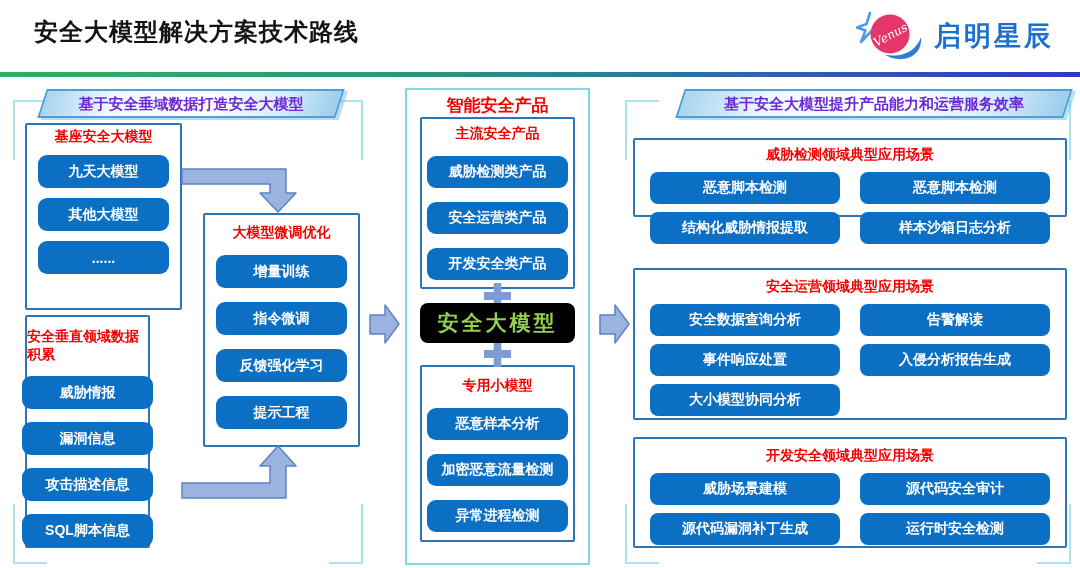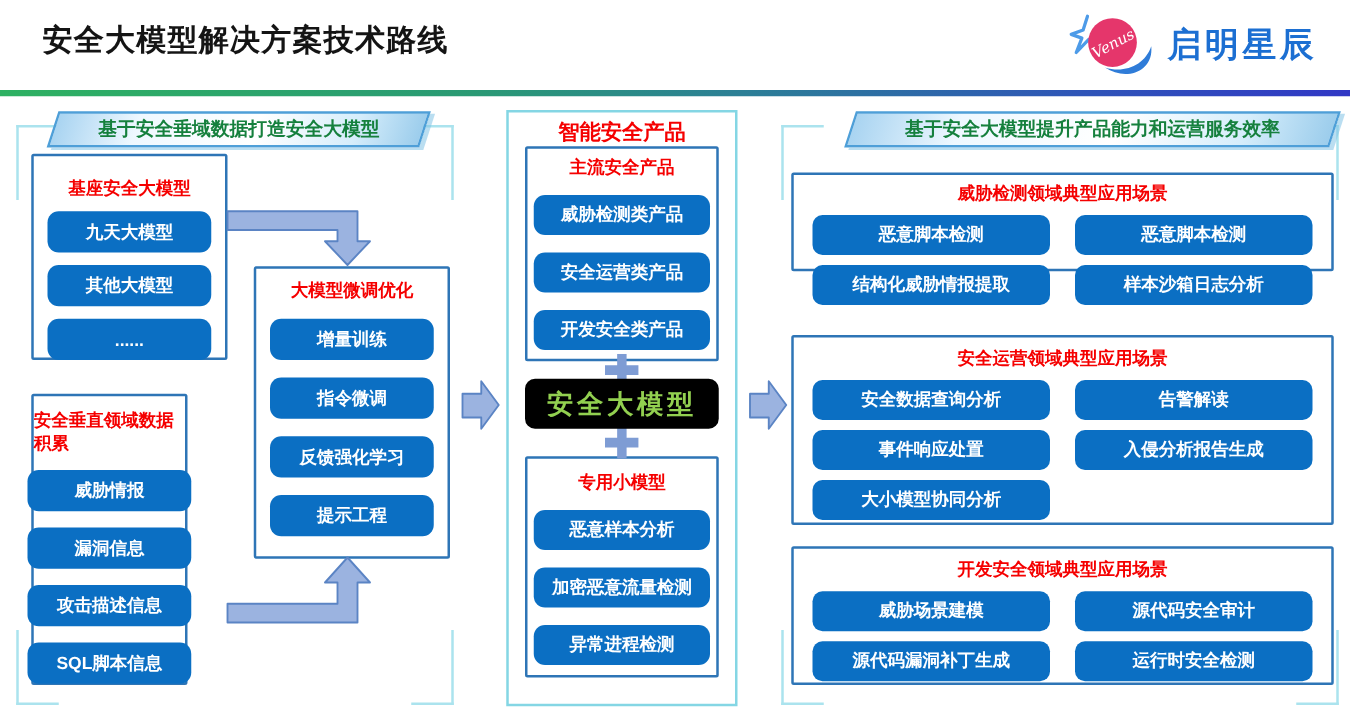--- a/index.html
+++ b/index.html
@@ -28,41 +28,41 @@
   .banner { position:absolute; height:29px; z-index:5; }
   .banner-skew {
     position:absolute; left:0; right:0; top:0; bottom:0;
     transform:skewX(-18deg);
     background:linear-gradient(90deg,#a9d4f1 0%,#eef8ff 22%,#ffffff 55%,#d5edfb 82%,#9ccdec 100%);
     border:2px solid #4e9fd8;
     box-shadow:4px 2px 0 rgba(130,195,230,.55);
   }
   .banner-label {
     position:relative; z-index:1; text-align:center; line-height:29px;
-    font-weight:bold; font-size:15px; color:#15803d;
+    font-weight:bold; font-size:15px; color:#6d28d9;
   }
   
   .mid-panel {
     position:absolute; left:405px; top:88px; width:185px; height:477px;
     border:2px solid #84d6e4; box-sizing:border-box; background:#fff;
   }
   .mid-header { margin-top:4px; text-align:center; font-size:17px; font-weight:bold; color:#f50000; }
   .col-box {
     position:absolute; background:#fff; border:2px solid #2e75b6; border-radius:2px;
     box-sizing:border-box; display:flex; flex-direction:column; align-items:center;
   }
   .box-title { color:#f50000; font-weight:bold; font-size:14px; line-height:18px; }
   .node {
     background:#0b6fc3; border-radius:9px; color:#fff; font-weight:bold; font-size:14px;
     display:flex; align-items:center; justify-content:center; text-align:center;
   }
   .node-sm { width:131px; min-height:33px; }
   .node-md { width:141px; min-height:32px; }
   .node-wide { width:190px; min-height:32px; border-radius:8px; }
-  #lp-base     { left:25px;  top:123px; width:157px; height:165px; padding-top:16px;  gap:10px; }
+  #lp-base     { left:25px;  top:123px; width:157px; height:187px; padding-top:2px;  gap:10px; }
   #lp-finetune { left:203px; top:213px; width:157px; height:234px; padding-top:8px;  gap:14px; }
   #lp-data     { left:25px;  top:315px; width:125px; height:233px; padding-top:10px; gap:13px; }
   #mp-main     { left:420px; top:117px; width:155px; height:172px; padding-top:5px;  gap:14px; }
   #mp-special  { left:420px; top:365px; width:155px; height:177px; padding-top:9px;  gap:14px; }
   #rp-box1 { left:633px; top:138px; width:434px; height:79px; padding-top:5px; gap:9px; }
   #rp-box2 { left:633px; top:268px; width:434px; height:152px; padding-top:7px; gap:9px; }
   #rp-box3 { left:633px; top:437px; width:434px; height:111px; padding-top:7px; gap:9px; }
   .grid2 { display:grid; grid-template-columns:190px 190px; column-gap:20px; row-gap:8px; }
   .core-model {
     position:absolute; left:420px; top:303px; width:155px; height:40px;

